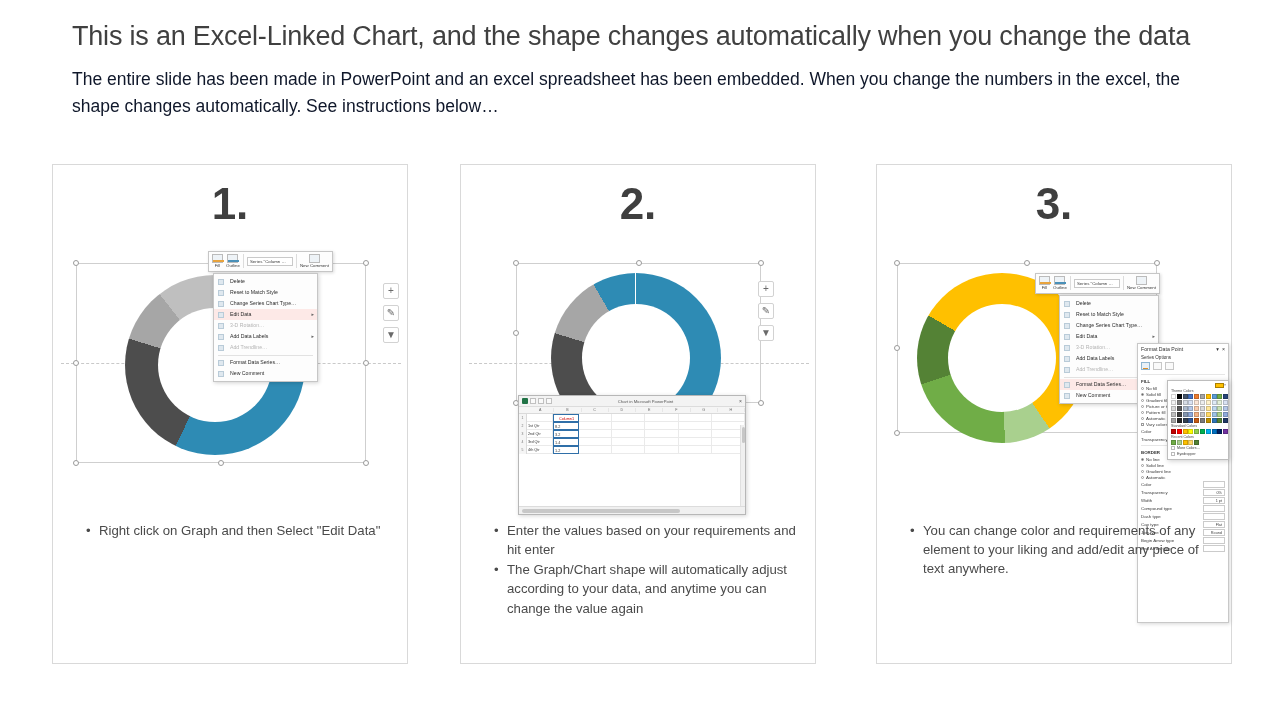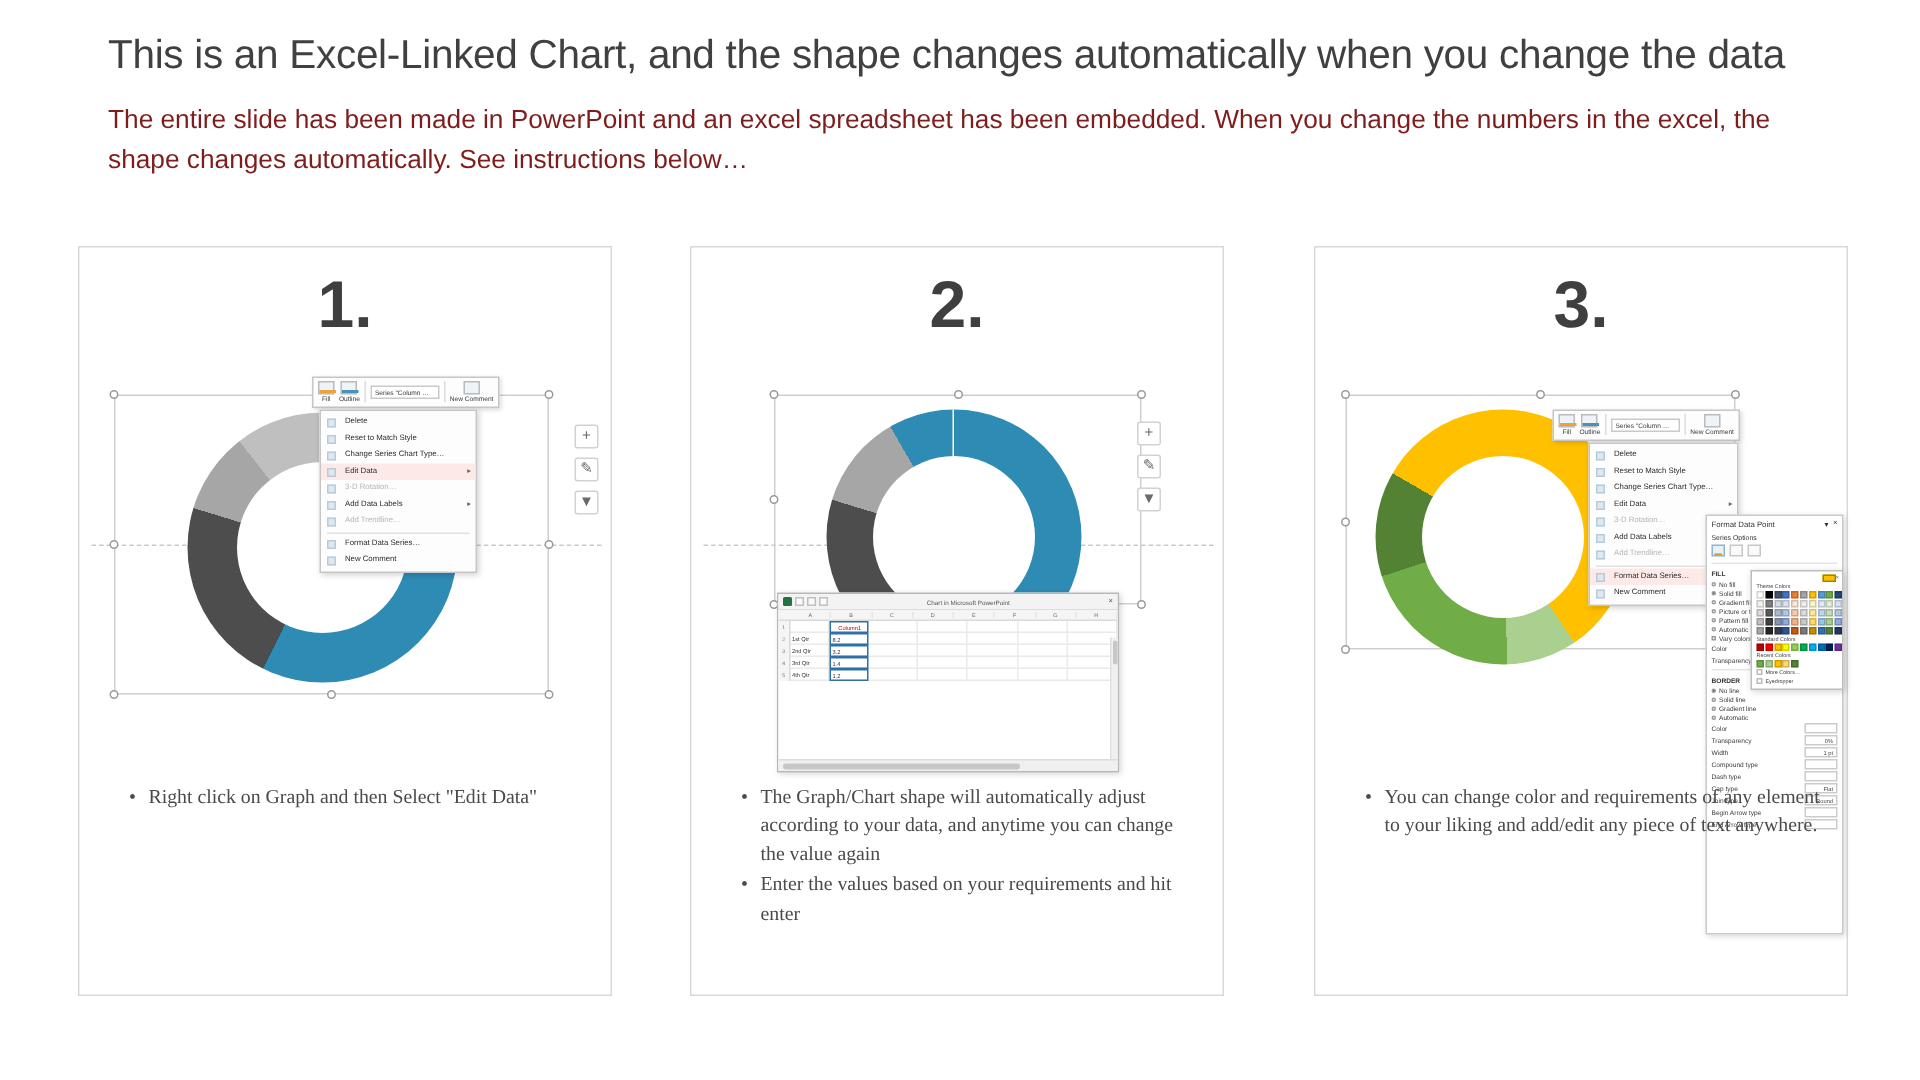--- a/index.html
+++ b/index.html
@@ -13,21 +13,21 @@
   }
   .slide { position: relative; width: 1280px; height: 644px; }
 
   .title {
     position: absolute; left: 72px; top: 20px; width: 1140px;
     font-size: 27px; color: #404040; line-height: 1.2;
     letter-spacing: -0.2px;
   }
   .subtitle {
     position: absolute; left: 72px; top: 66px; width: 1130px;
-    font-size: 17.5px; color: #7f1d1d; line-height: 1.55;
+    font-size: 17.5px; color: #0f172a; line-height: 1.55;
   }
 
   .cards { position: absolute; left: 52px; top: 164px; width: 1180px; height: 500px; }
   .card {
     position: absolute; top: 0; width: 356px; height: 500px;
     border: 1px solid #d9d9d9; background: #fff;
   }
   .card.c1 { left: 0; }
   .card.c2 { left: 408px; }
   .card.c3 { left: 824px; }
@@ -173,21 +173,21 @@
   .cp-grid { display: grid; grid-template-columns: repeat(10, 5px); gap: 0.8px; padding: 0.5px 1px; }
   .cp-sw { width: 5px; height: 5px; border: 0.3px solid rgba(0,0,0,0.18); }
   .cp-item { padding: 1px 1px 1px 7px; position: relative; }
   .cp-item .dot { position:absolute; left:1px; top:1px; width:4px; height:4px; border:0.4px solid #bbb; }
 
   .bullets {
     position: absolute; left: 28px; right: 16px; top: 356px;
     font-size: 13.2px; color: #4a4a4a; line-height: 1.45;
   }
   .bullets li { margin-bottom: 1px; }
-  ul { margin: 0; padding-left: 18px; font-family: Liberation Serif, serif; }
+  ul { margin: 0; padding-left: 18px; }
   li { list-style: none; position: relative; }
   li::before {
     content: "\2022"; position: absolute; left: -13px; top: 0; color: #4a4a4a;
   }
 </style>
 </head>
 <body>
 
 <div class="slide">
 
@@ -371,22 +371,22 @@
               </div>
             <div class="xl-hscroll">
                 <div class="thumb"></div>
               </div>
           </div>
         </div>
       </div>
 
       <div class="bullets">
         <ul>
+          <li>Enter the values based on your requirements and hit enter</li>
           <li>The Graph/Chart shape will automatically adjust according to your data, and anytime you can change the value again</li>
-          <li>Enter the values based on your requirements and hit enter</li>
         </ul>
       </div>
     </div>
 
     <div class="card c3">
       <div class="step-num">3.</div>
 
       <div class="visual">
         <div class="sel-frame" style="left:20px; top:38px; width:260px; height:170px;"></div>
         <div class="handle" style="left:17px; top:35px;"></div>

